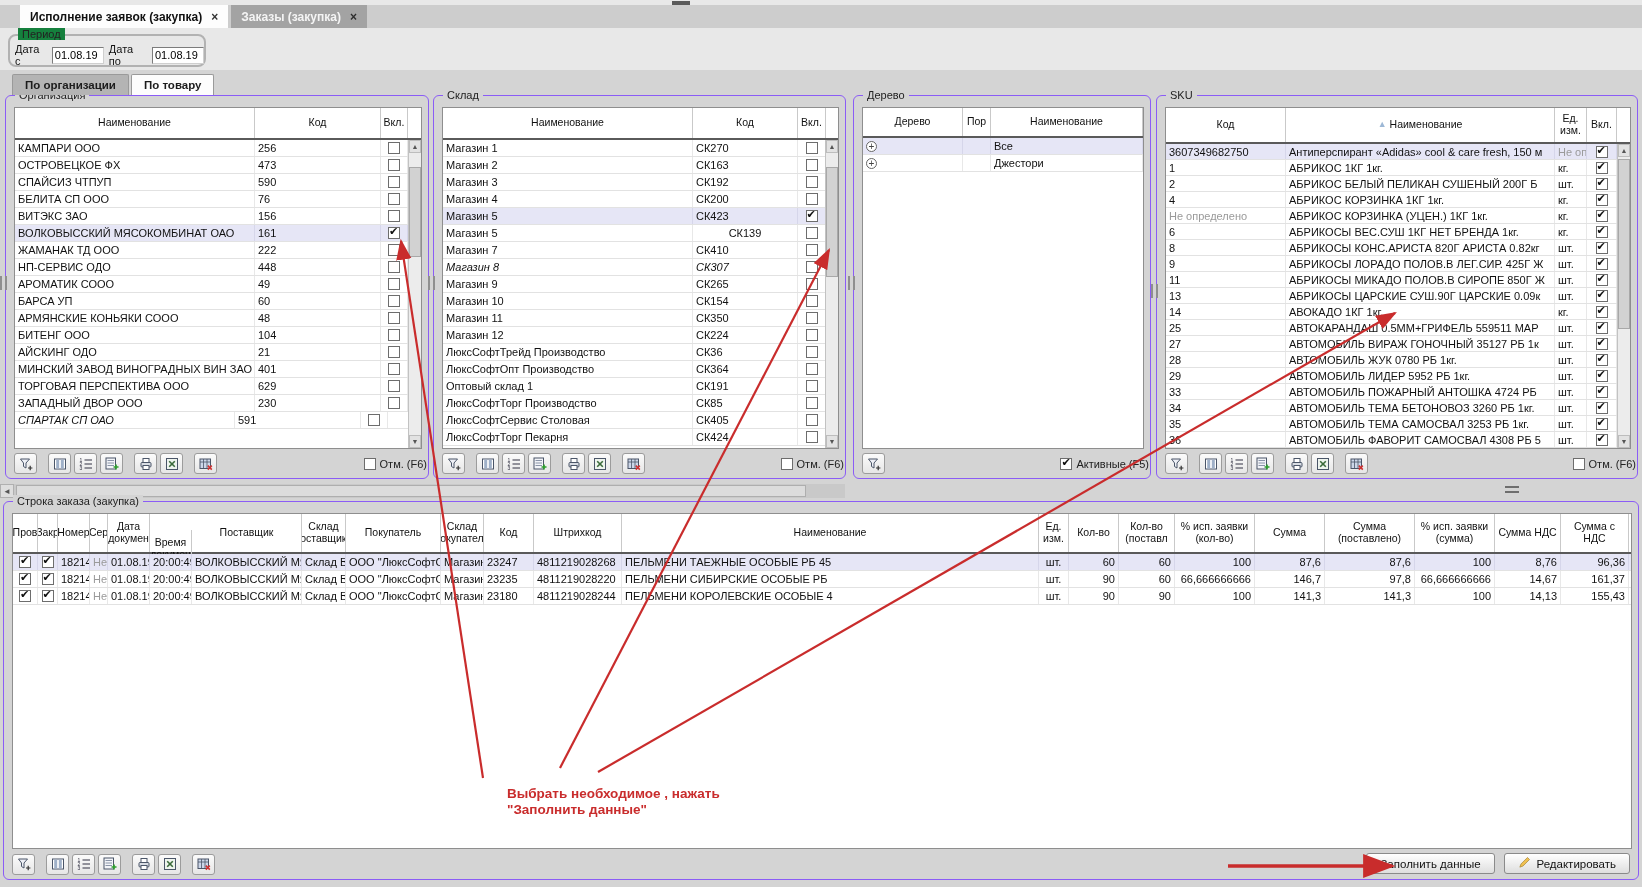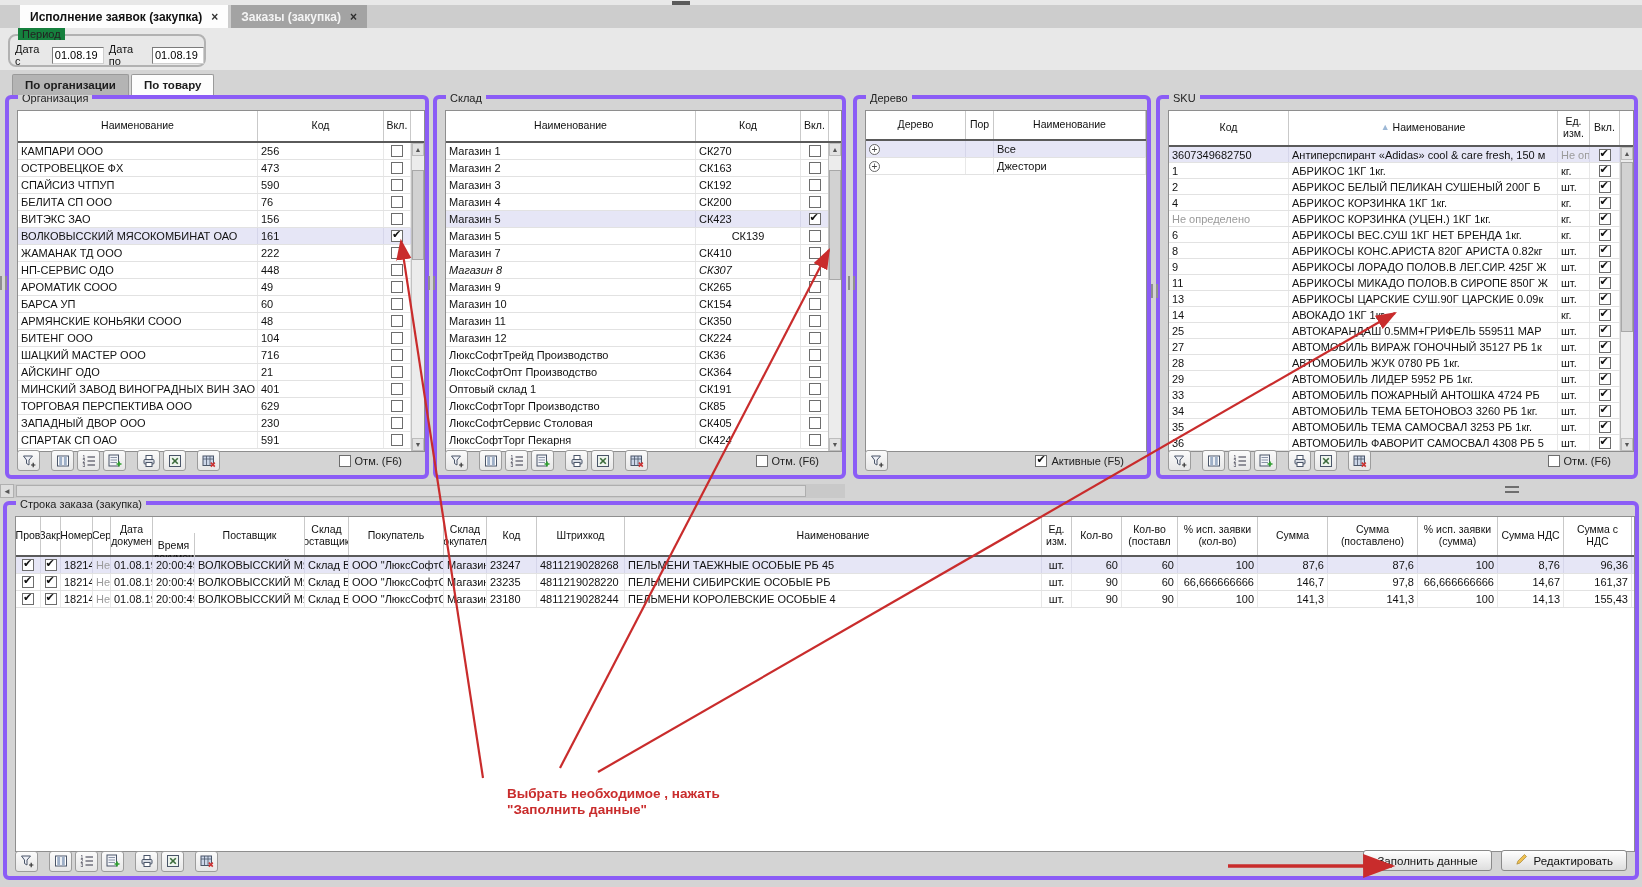--- a/index.html
+++ b/index.html
@@ -22,21 +22,21 @@
   .period{left:8px;top:34px;width:198px;height:33px;background:#e8e8e8;}
   .period-row{display:flex;align-items:center;gap:5px;padding:7px 0 0 5px;font-size:11px;}
   .date-input{width:52px;height:17px;font-size:11px;font-family:inherit;padding:0 2px;
               border:1px solid;border-color:#7c7c7c #cfcfcf #cfcfcf #7c7c7c;background:#fff;}
   
   .viewtabs{position:absolute;left:12px;top:74px;display:flex;gap:2px;z-index:3;}
   .vtab{height:21px;display:flex;align-items:center;padding:0 12px;font-size:11.5px;font-weight:bold;
         background:#b4b4b4;color:#1c1c1c;border:1px solid #9a9a9a;border-bottom:none;border-radius:2px 2px 0 0;}
   .vtab.active{background:#fdfdfd;}
   
-  .panel{position:absolute;border:4px solid #8b5cf6;border-radius:6px;background:transparent;}
+  .panel{position:absolute;border:1px solid #8b5cf6;border-radius:6px;background:transparent;}
   .panel-legend{position:absolute;top:-7px;left:9px;background:#d4d4d4;padding:0 4px;font-size:11px;color:#222;z-index:2;}
   
   .grid{position:absolute;left:8px;top:11px;background:#fff;border:1px solid #8e8e8e;overflow:hidden;}
   .g-head{position:absolute;left:0;top:0;right:0;display:flex;background:#fff;border-bottom:2px solid #5a5a5a;}
   .g-hcell{display:flex;align-items:center;justify-content:center;text-align:center;
            border-right:1px solid #c9c9c9;font-size:10.5px;color:#111;white-space:normal;line-height:1.1;
            overflow:hidden;flex:none;height:100%;padding:8px 1px;}
   .g-body{position:absolute;left:0;right:0;bottom:0;overflow:hidden;background:#fff;}
   .g-row{display:flex;border-bottom:1px solid #e2e2e2;background:#fff;}
   .g-row.sel{background:#e6e6f6;}
@@ -60,21 +60,21 @@
           background:#e2e2e2;border:1px solid #bdbdbd;flex:none;}
   .sb-track{position:relative;flex:1;}
   .sb-thumb{position:absolute;left:0;right:0;background:#d2d2d2;border:1px solid #a8a8a8;}
   .hscroll{position:absolute;left:0;top:484px;width:845px;height:14px;background:#c9c9c9;}
   .hs-btn{position:absolute;left:0;top:0;width:14px;height:14px;background:#dedede;border:1px solid #b0b0b0;
           font-size:8px;color:#555;display:flex;align-items:center;justify-content:center;}
   .hs-thumb{position:absolute;left:16px;top:1px;width:790px;height:12px;background:#dcdcdc;border:1px solid #aeaeae;}
   .grip{position:absolute;width:7px;height:14px;border-left:2px solid #8f8f8f;border-right:2px solid #8f8f8f;}
   .eq-grip{position:absolute;left:1505px;top:486px;width:14px;height:7px;border-top:2px solid #6e6e6e;border-bottom:2px solid #6e6e6e;}
   
-  .panel-footer{position:absolute;left:8px;right:23px;bottom:3px;height:23px;display:flex;align-items:center;}
+  .panel-footer{position:absolute;left:8px;right:1px;bottom:3px;height:23px;display:flex;align-items:center;}
   .tb-btn{width:23px;height:21px;border:1px solid #9c9c9c;border-radius:3px;margin-right:3px;
           background:linear-gradient(#fbfbfb,#e6e6e6);display:flex;align-items:center;justify-content:center;padding:0;}
   .tb-btn.gap{margin-left:8px;}
   .spacer{margin-left:auto;}
   
   .actions{position:absolute;right:8px;bottom:5px;display:flex;gap:9px;}
   .btn{border:1px solid #8a8a8a;border-radius:3px;background:linear-gradient(#ffffff,#dedede);
        padding:2px 13px;font-size:11.5px;font-family:inherit;display:inline-flex;align-items:center;gap:6px;color:#111;}
   
   .overlay{position:absolute;left:0;top:0;z-index:40;pointer-events:none;}
@@ -260,31 +260,20 @@
             </div>
             <div class="g-cell" style="width: 126px;">
               <span>104</span>
             </div>
             <div class="g-cell c" style="width: 27px;">
               <span class="cb"></span>
             </div>
           </div>
           <div class="g-row" style="height: 17px;">
             <div class="g-cell" style="width: 240px;">
-              <span>ШАЦКИЙ МАСТЕР ООО</span>
-            </div>
-            <div class="g-cell" style="width: 126px;">
-              <span>716</span>
-            </div>
-            <div class="g-cell c" style="width: 27px;">
-              <span class="cb"></span>
-            </div>
-          </div>
-          <div class="g-row" style="height: 17px;">
-            <div class="g-cell" style="width: 240px;">
               <span>АЙСКИНГ ОДО</span>
             </div>
             <div class="g-cell" style="width: 126px;">
               <span>21</span>
             </div>
             <div class="g-cell c" style="width: 27px;">
               <span class="cb"></span>
             </div>
           </div>
           <div class="g-row" style="height: 17px;">
@@ -314,21 +303,21 @@
               <span>ЗАПАДНЫЙ ДВОР ООО</span>
             </div>
             <div class="g-cell" style="width: 126px;">
               <span>230</span>
             </div>
             <div class="g-cell c" style="width: 27px;">
               <span class="cb"></span>
             </div>
           </div>
           <div class="g-row" style="height: 17px;">
-            <div class="g-cell" style="width: 240px;">
+            <div class="g-cell" style="width: 220px; font-style: italic;">
               <span>СПАРТАК СП ОАО</span>
             </div>
             <div class="g-cell" style="width: 126px;">
               <span>591</span>
             </div>
             <div class="g-cell c" style="width: 27px;">
               <span class="cb"></span>
             </div>
           </div>
         </div>

